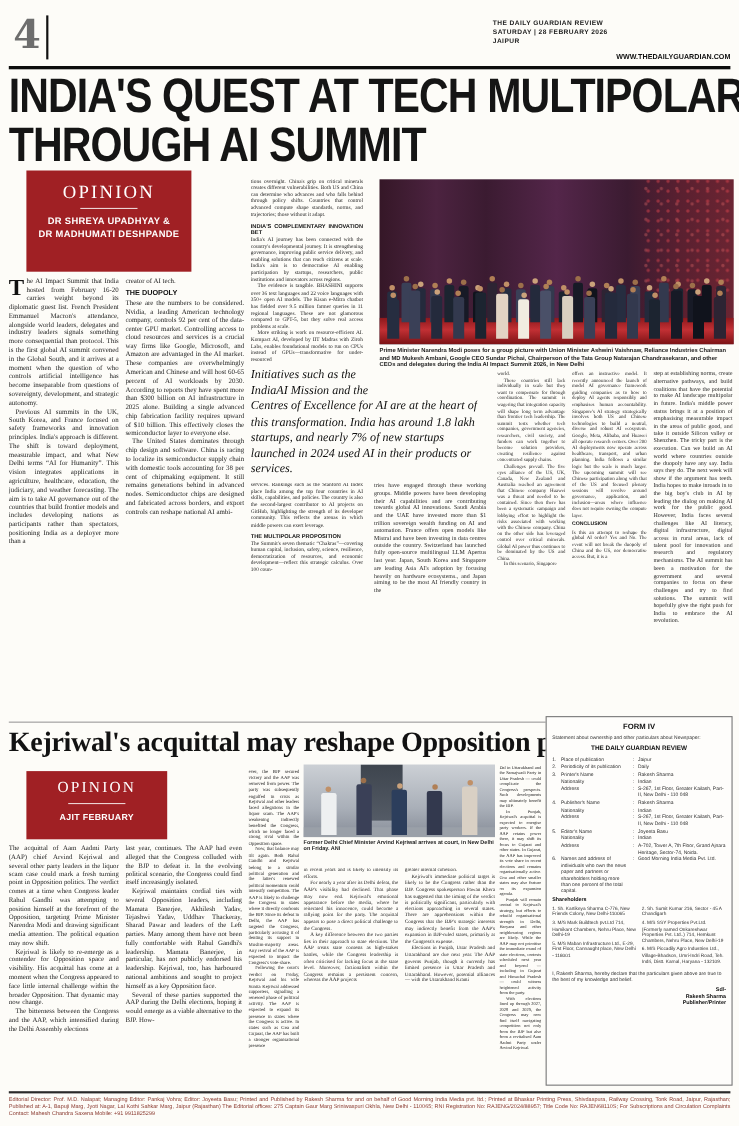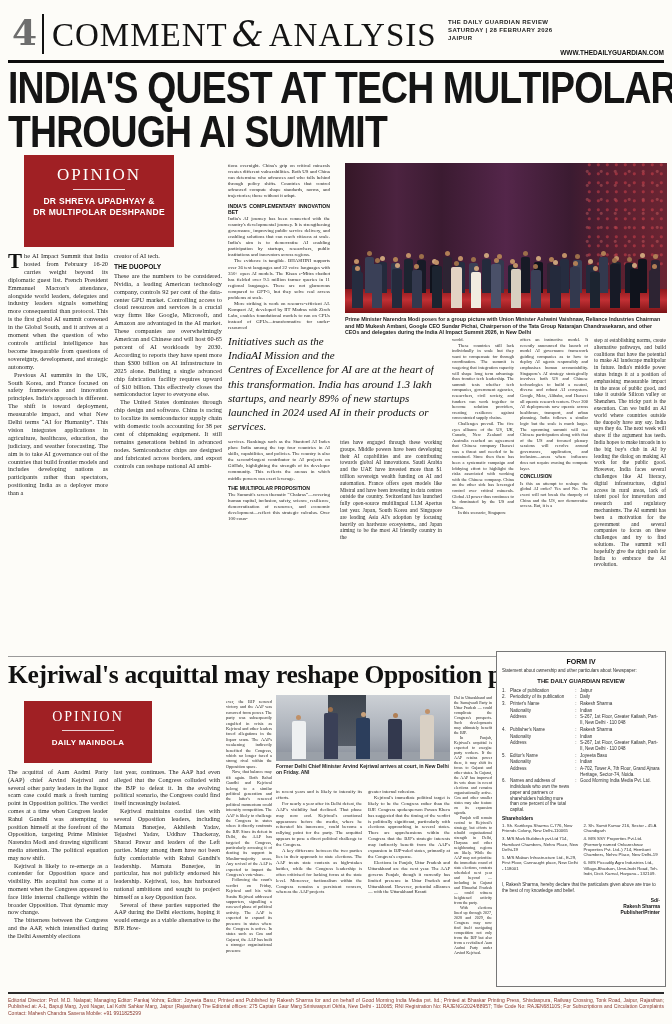--- a/index.html
+++ b/index.html
@@ -99,40 +99,39 @@
   .footer{position:absolute;left:8px;top:997px;width:656px;height:22px;overflow:hidden;
           font:400 5px/6.4px "Liberation Sans",sans-serif;color:#8a3a30;text-align:justify;}
 </style>
 </head>
 <body>
 
 <div id="page">
 
   <div class="pagenum">4</div>
   <div class="pagenum-rule"></div>
-  <div class="section-title"><span>COMMENT</span><span class="amp">&amp;</span><span>ANALYSIS</span></div>
   <div class="masthead">
     <div>THE DAILY GUARDIAN REVIEW</div>
     <div>SATURDAY | 28 FEBRUARY 2026</div>
     <div>JAIPUR</div>
   </div>
   <div class="website">WWW.THEDAILYGUARDIAN.COM</div>
   <div class="header-rule"></div>
 
   <div class="headline">
     <span>INDIA'S QUEST AT TECH MULTIPOLARITY</span>
     <span class="l2">THROUGH AI SUMMIT</span>
   </div>
 
   <div class="opinion op1">
     <div class="oplabel">OPINION</div>
     <div class="oprule"></div>
     <div class="opauthor">
       <div>DR SHREYA UPADHYAY &amp;</div>
-      <div>DR MULTIPOLAR DESHPANDE</div>
+      <div>DR MADHUMATI DESHPANDE</div>
     </div>
   </div>
 
   <div class="photo photo1">
     <div class="p1spark"></div>
     <div class="carpet"></div>
     <div class="crowdrow rowback">
         <div class="person" style="width: 11px; height: 34px;">
           <i class="phead" style="background: rgb(192, 144, 103);"></i>
           <b class="ptorso" style="background: rgb(38, 45, 64);"></b>
@@ -292,21 +291,21 @@
           <b class="ptorso" style="background: rgb(16, 19, 28);"></b>
         </div>
         <div class="person" style="width: 13px; height: 44px;">
           <i class="phead" style="background: rgb(176, 127, 85);"></i>
           <b class="ptorso" style="background: rgb(45, 36, 51);"></b>
         </div>
       </div>
   </div>
   <div class="caption cap1">Prime Minister Narendra Modi poses for a group picture with Union Minister Ashwini Vaishnaw, Reliance Industries Chairman and MD Mukesh Ambani, Google CEO Sundar Pichai, Chairperson of the Tata Group Natarajan Chandrasekaran, and other CEOs and delegates during the India AI Impact Summit 2026, in New Delhi</div>
 
-  <div class="pullquote">Initiatives such as the IndiaAI Mission and the Centres of Excellence for AI are at the heart of this transformation. India has around 1.3 lakh startups, and nearly 89% of new startups launched in 2024 used AI in their products or services.</div>
+  <div class="pullquote">Initiatives such as the IndiaAI Mission and the Centres of Excellence for AI are at the heart of this transformation. India has around 1.8 lakh startups, and nearly 7% of new startups launched in 2024 used AI in their products or services.</div>
 
   <div class="col c-a" style="left:8px;top:252px;width:100px;height:400px;">
       <div class="para"><span class="dc">T</span>he AI Impact Summit that India hosted from February 16-20 carries weight beyond its diplomatic guest list. French President Emmanuel Macron's attendance, alongside world leaders, delegates and industry leaders signals something more consequential than protocol. This is the first global AI summit convened in the Global South, and it arrives at a moment when the question of who controls artificial intelligence has become inseparable from questions of sovereignty, development, and strategic autonomy.</div>
       <div class="para">Previous AI summits in the UK, South Korea, and France focused on safety frameworks and innovation principles. India's approach is different. The shift is toward deployment, measurable impact, and what New Delhi terms “AI for Humanity”. This vision integrates applications in agriculture, healthcare, education, the judiciary, and weather forecasting. The aim is to take AI governance out of the countries that build frontier models and includes developing nations as participants rather than spectators, positioning India as a deployer more than a</div>
     </div>
   <div class="col c-a" style="left:114px;top:252px;width:108px;height:400px;">
       <div class="para">creator of AI tech.</div>
       <div class="subhead">THE DUOPOLY</div>
       <div class="para">These are the numbers to be considered. Nvidia, a leading American technology company, controls 92 per cent of the data-center GPU market. Controlling access to cloud resources and services is a crucial way firms like Google, Microsoft, and Amazon are advantaged in the AI market. These companies are overwhelmingly American and Chinese and will host 60-65 percent of AI workloads by 2030. According to reports they have spent more than $300 billion on AI infrastructure in 2025 alone. Building a single advanced chip fabrication facility requires upward of $10 billion. This effectively closes the semiconductor layer to everyone else.</div>
       <div class="para">The United States dominates through chip design and software. China is racing to localize its semiconductor supply chain with domestic tools accounting for 38 per cent of chipmaking equipment. It still remains generations behind in advanced nodes. Semiconductor chips are designed and fabricated across borders, and export controls can reshape national AI ambi-</div>
@@ -340,21 +339,21 @@
   <div class="col c-d" style="left:594px;top:337px;width:72px;height:315px;">
       <div class="para">step at establishing norms, create alternative pathways, and build coalitions that have the potential to make AI landscape multipolar in future. India's middle power status brings it at a position of emphasising measurable impact in the areas of public good, and take it outside Silicon valley or Shenzhen. The tricky part is the execution. Can we build an AI world where countries outside the duopoly have any say. India says they do. The next week will show if the argument has teeth. India hopes to make inroads in to the big boy's club in AI by leading the dialog on making AI work for the public good. However, India faces several challenges like AI literacy, digital infrastructure, digital access in rural areas, lack of talent pool for innovation and research and regulatory mechanisms. The AI summit has been a motivation for the government and several companies to focus on these challenges and try to find solutions. The summit will hopefully give the right push for India to embrace the AI revolution.</div>
     </div>
 
   <div class="divider"></div>
   <div class="headline2">Kejriwal's acquittal may reshape Opposition politics</div>
 
   <div class="opinion op2">
     <div class="oplabel">OPINION</div>
     <div class="oprule"></div>
-    <div class="opauthor">DAILY MAINDOLA</div>
+    <div class="opauthor">AJIT FEBRUARY</div>
   </div>
 
   <div class="photo photo2">
     <div class="p2door"></div>
     <div class="p2floor"></div>
     <div class="p2row">
         <div class="person" style="width: 18px; height: 44px;">
           <i class="phead" style="background: rgb(192, 144, 103);"></i>
           <b class="ptorso" style="background: rgb(238, 240, 241);"></b>
         </div>

